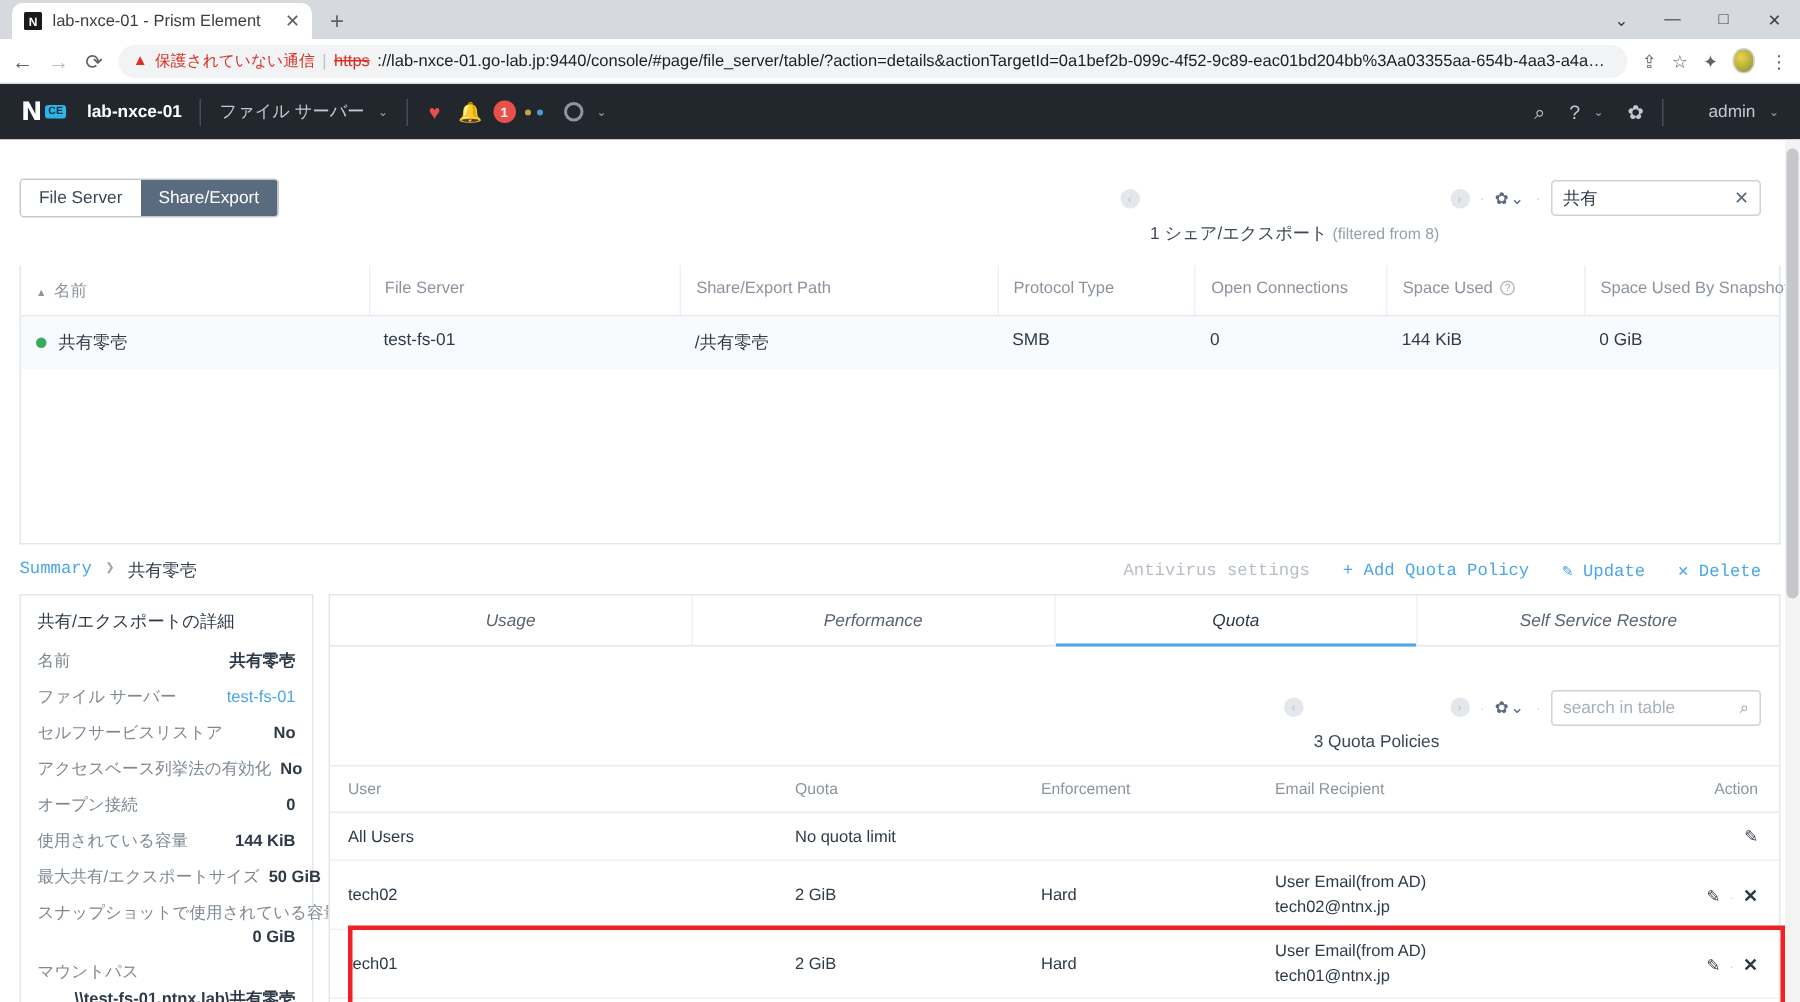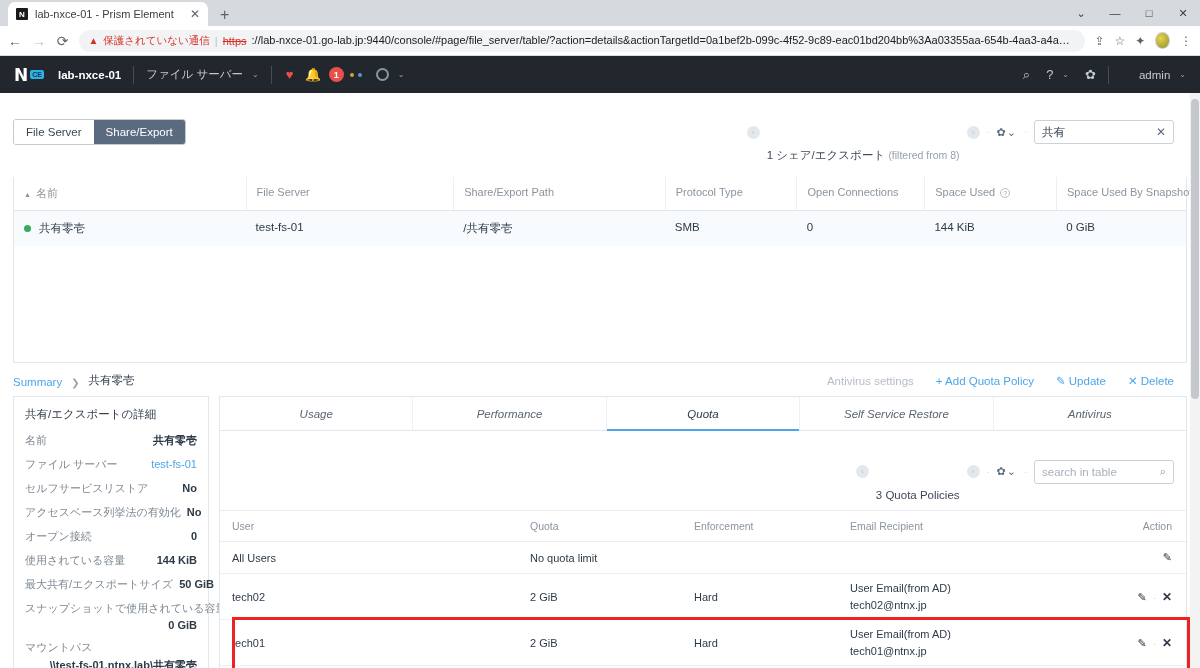--- a/index.html
+++ b/index.html
@@ -156,21 +156,21 @@
     display: inline-block; margin-right: 8px; vertical-align: middle;
   }
   .info-q {
     display: inline-flex; align-items: center; justify-content: center;
     width: 10px; height: 10px; border: 1px solid #b5bdc6; border-radius: 50%;
     font-size: 7px; color: #9aa2ab; margin-left: 5px; vertical-align: middle;
   }
   .mt-blank { height: 116px; background: #ffffff; }
 
   
-  .crumb-row { display: flex; align-items: flex-end; padding: 10px 26px 0 13px; }
+  .crumb-row { display: flex; align-items: flex-start; padding: 10px 26px 0 13px; font-family: Liberation Mono, monospace; }
   .crumb-link { font-size: 11.5px; color: #4ca6e8; cursor: pointer; }
   .crumb-sep { font-size: 10px; color: #9aa2ab; margin: 0 9px; }
   .crumb-cur { font-size: 11.5px; color: #2e3a48; }
   .crumb-right { margin-left: auto; display: flex; align-items: center; gap: 22px; }
   .link-muted { font-size: 11.5px; color: #b6bdc5; }
   .link-x { color: #4ca6e8; font-size: 11.5px; cursor: pointer; }
 
   
   .lower { display: flex; padding: 8px 13px 0 13px; gap: 10px; }
   .detail-panel {
@@ -396,21 +396,20 @@
       </div>
 
     </div>
 
     <div class="right-panel">
       <div class="tabs">
         <div class="tab-item">Usage</div>
         <div class="tab-item">Performance</div>
         <div class="tab-item active">Quota</div>
         <div class="tab-item">Self Service Restore</div>
-        <div class="tab-item">Antivirus</div>
       </div>
 
       <div class="qtoolbar">
         <span class="pager-arrow">‹</span>
         <span class="count-text">3 Quota Policies</span>
         <span class="pager-arrow">›</span>
         <span class="dot-sep">·</span>
         <span class="gear-wrap"><span>✿</span><span>⌄</span></span>
         <span class="dot-sep">·</span>
         <div class="search-box">

